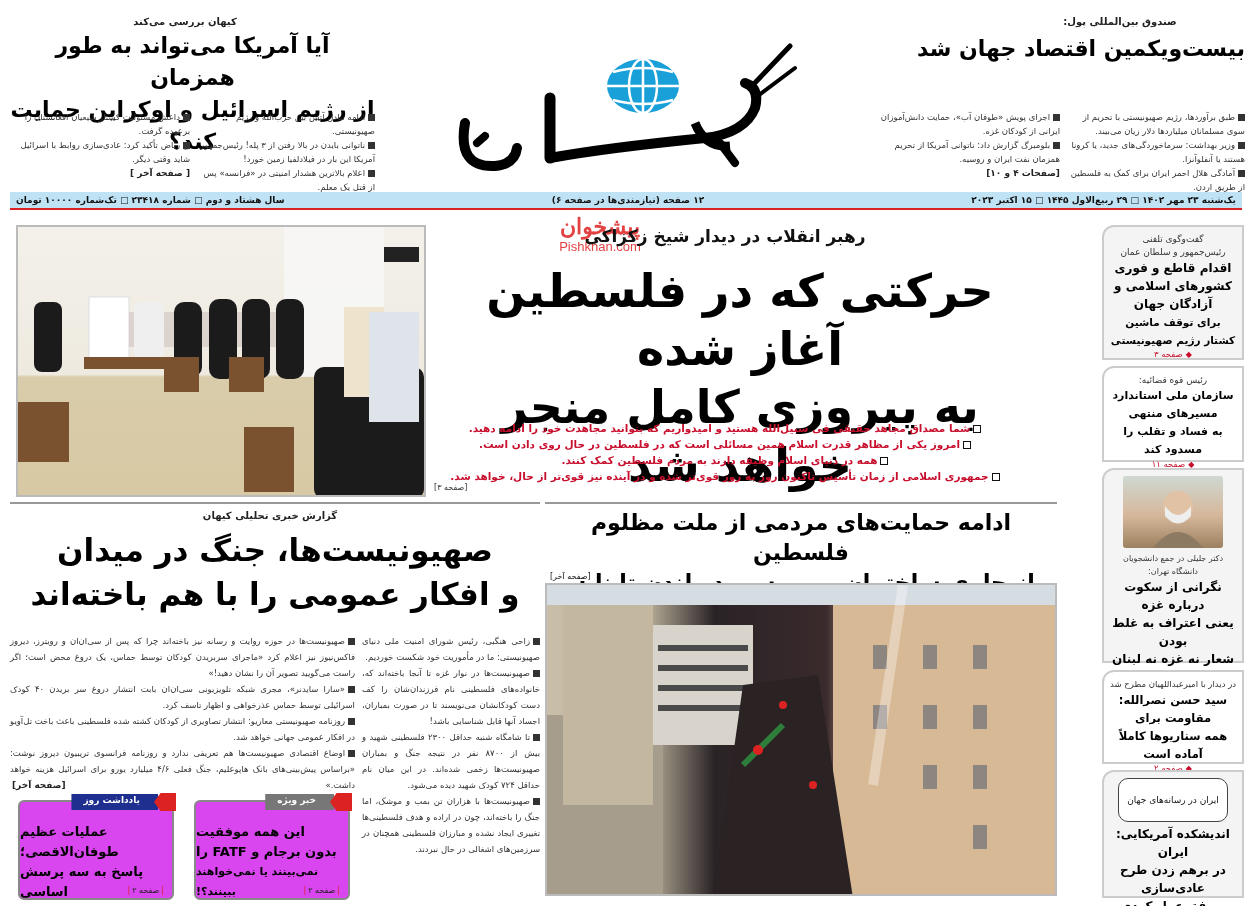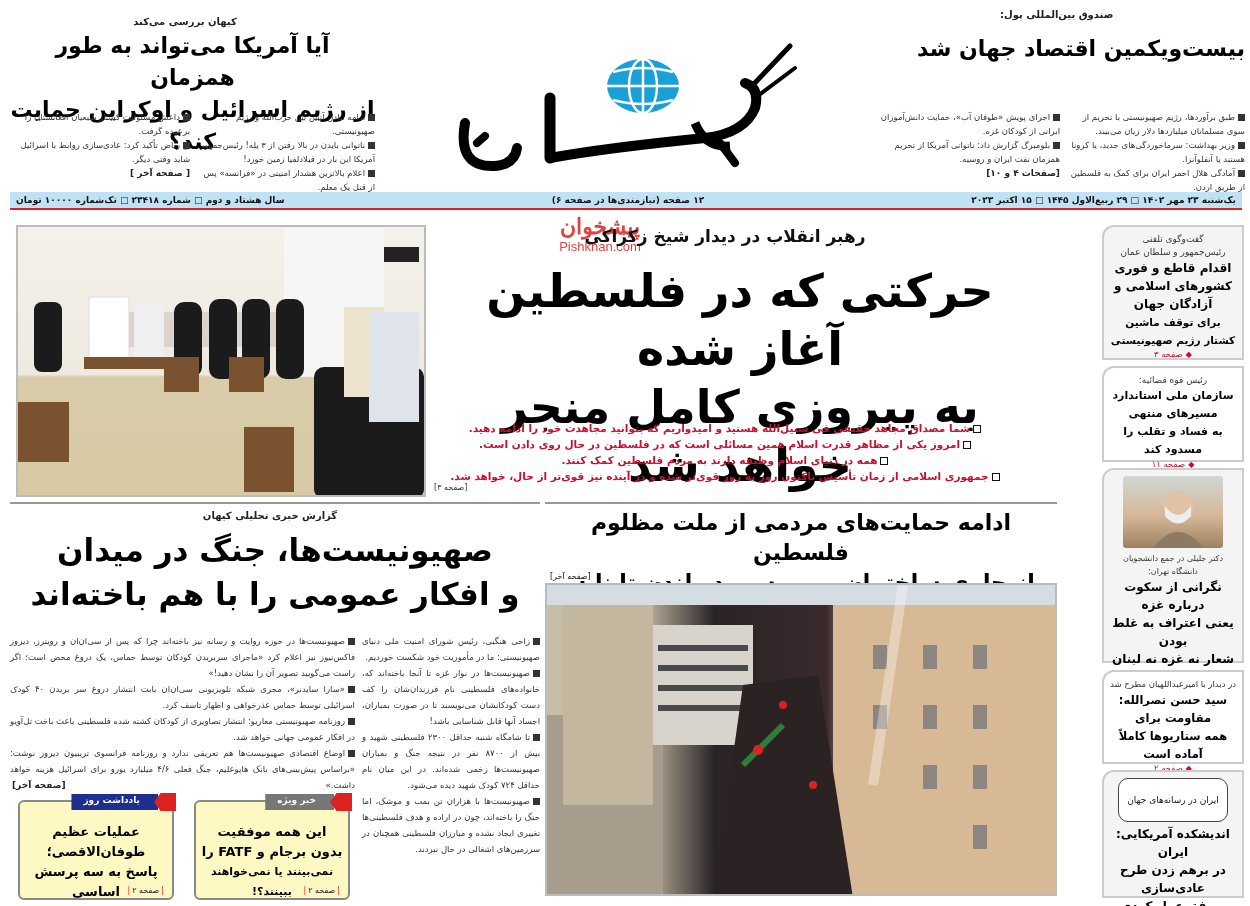--- a/index.html
+++ b/index.html
@@ -28,21 +28,21 @@
 #main-head{left:440px;top:262px;width:600px;font-size:46px;line-height:58px}
 #main-bullets{left:430px;top:420px;width:590px;font-size:10.5px;line-height:16px;color:#c8102e;font-weight:bold;text-align:center}
 #main-bullets .sq{display:inline-block;width:8px;height:8px;border:1.5px solid #111;margin-left:3px;vertical-align:middle;background:#fff}
 
 .photo{position:absolute;border:2px solid #bbb;overflow:hidden}
 #photo1{left:16px;top:225px;width:410px;height:272px;background:linear-gradient(180deg,#f4f1ea 0%,#eeeae0 55%,#d9ccaa 56%,#d8c9a4 100%)}
 #photo2{left:545px;top:583px;width:512px;height:313px;background:linear-gradient(90deg,#c9bfa9 0%,#b7ad98 20%,#2a2326 33%,#3a2a2c 55%,#c2a588 62%,#d6b896 100%)}
 .divider{position:absolute;height:2px;background:#999}
 
 .colbox{position:absolute;font-size:8.5px;line-height:16px;color:#333;text-align:justify}
-.tagbox{position:absolute;width:156px;height:100px;border:2px solid #888;border-radius:6px;background:#fef9c3;text-align:center;padding-top:20px}
+.tagbox{position:absolute;width:156px;height:100px;border:2px solid #888;border-radius:6px;background:#d946ef;text-align:left;padding-top:20px}
 .tagbox .tag{position:absolute;top:-8px;right:14px;height:16px;color:#fff;font-size:9px;font-weight:bold;padding:1px 18px 0 12px;clip-path:polygon(0 0,100% 0,100% 100%,0 100%)}
 .tagbox .arrow{position:absolute;top:-9px;right:-4px;width:22px;height:18px;background:#d22;clip-path:polygon(30% 0,100% 0,100% 100%,30% 100%,0 50%)}
 .tagbox .hh{font-size:13px;font-weight:900;line-height:20px;color:#000}
 .tagbox .pr{position:absolute;bottom:3px;right:6px;font-size:8px;color:#222}
 .tagbox .pr::before,.tagbox .pr::after{content:"|";color:#d22;margin:0 2px}
 </style>
 </head>
 <body>
 
 <div class="abs kicker" style="left:60px;top:16px;width:250px">کیهان بررسی می‌کند</div>
@@ -77,21 +77,21 @@
     <path d="M22 115 L30 108" stroke="#000" stroke-width="8" stroke-linecap="round"></path>
     <path d="M95 70 L95 130" stroke="#000" stroke-width="11" stroke-linecap="round"></path>
     <path d="M95 130 Q150 120 250 110 Q290 105 300 80 Q305 60 290 55" fill="none" stroke="#000" stroke-width="10" stroke-linecap="round"></path>
     <path d="M240 95 Q250 120 275 118" fill="none" stroke="#000" stroke-width="9"></path>
     <path d="M265 115 L280 135" stroke="#000" stroke-width="8" stroke-linecap="round"></path>
     <path d="M295 60 L335 18" stroke="#000" stroke-width="5" stroke-linecap="round"></path>
     <path d="M300 70 L340 40" stroke="#000" stroke-width="4" stroke-linecap="round"></path>
   </svg>
 </div>
 
-<div class="abs kicker" style="left:1000px;top:9px;width:240px;text-align:left">صندوق بین‌المللی پول:</div>
+<div class="abs kicker" style="left:1000px;top:16px;width:240px;text-align:center">صندوق بین‌المللی پول:</div>
 <div class="abs h-black" style="left:880px;top:32px;width:365px;font-size:22px;line-height:34px;text-align:right">
   <div>بیست‌ویکمین اقتصاد جهان شد</div>
 </div>
 <div class="abs bul bul-dark" style="left:1065px;top:110px;width:180px">
   <div><span class="sq"></span><span>طبق برآوردها، رژیم صهیونیستی با تحریم از سوی مسلمانان میلیاردها دلار زیان می‌بیند.</span></div>
   <div><span class="sq"></span><span>وزیر بهداشت: سرماخوردگی‌های جدید، یا کرونا هستند یا آنفلوآنزا.</span></div>
   <div><span class="sq"></span><span>آمادگی هلال احمر ایران برای کمک به فلسطین از طریق اردن.</span></div>
 </div>
 <div class="abs bul bul-dark" style="left:880px;top:110px;width:180px">
   <div><span class="sq"></span><span>اجرای پویش «طوفان آب»، حمایت دانش‌آموزان ایرانی از کودکان غزه.</span></div>

